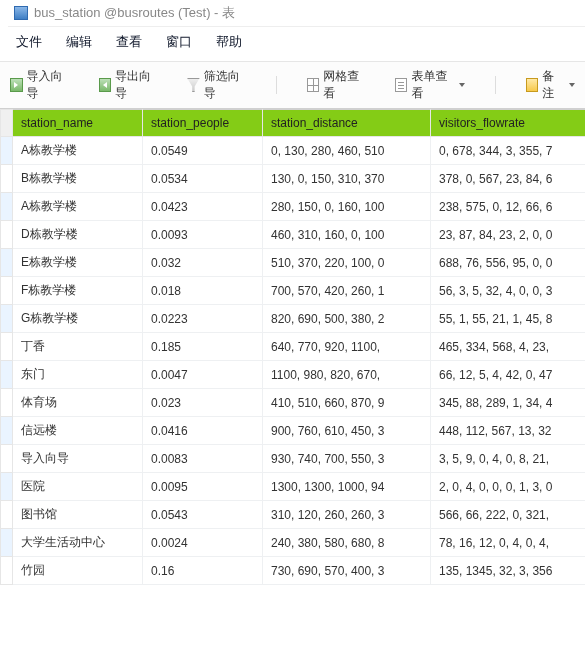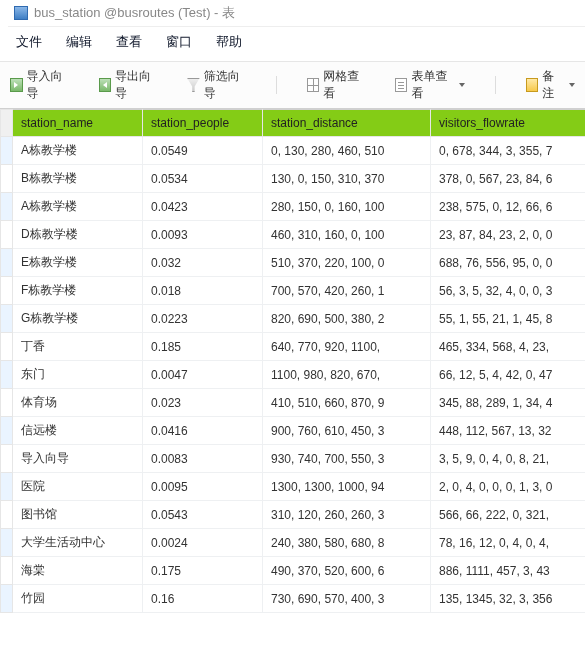--- a/index.html
+++ b/index.html
@@ -274,26 +274,19 @@
       </tr>
       <tr>
         <td class="rowgutter"></td>
         <td>大学生活动中心</td>
         <td>0.0024</td>
         <td>240, 380, 580, 680, 8</td>
         <td>78, 16, 12, 0, 4, 0, 4,</td>
       </tr>
       <tr>
         <td class="rowgutter"></td>
-        <td>海棠</td>
-        <td>0.175</td>
-        <td>490, 370, 520, 600, 6</td>
-        <td>886, 1111, 457, 3, 43</td>
-      </tr>
-      <tr>
-        <td class="rowgutter"></td>
         <td>竹园</td>
         <td>0.16</td>
         <td>730, 690, 570, 400, 3</td>
         <td>135, 1345, 32, 3, 356</td>
       </tr>
     </tbody>
 </table>
 
 </body></html>

